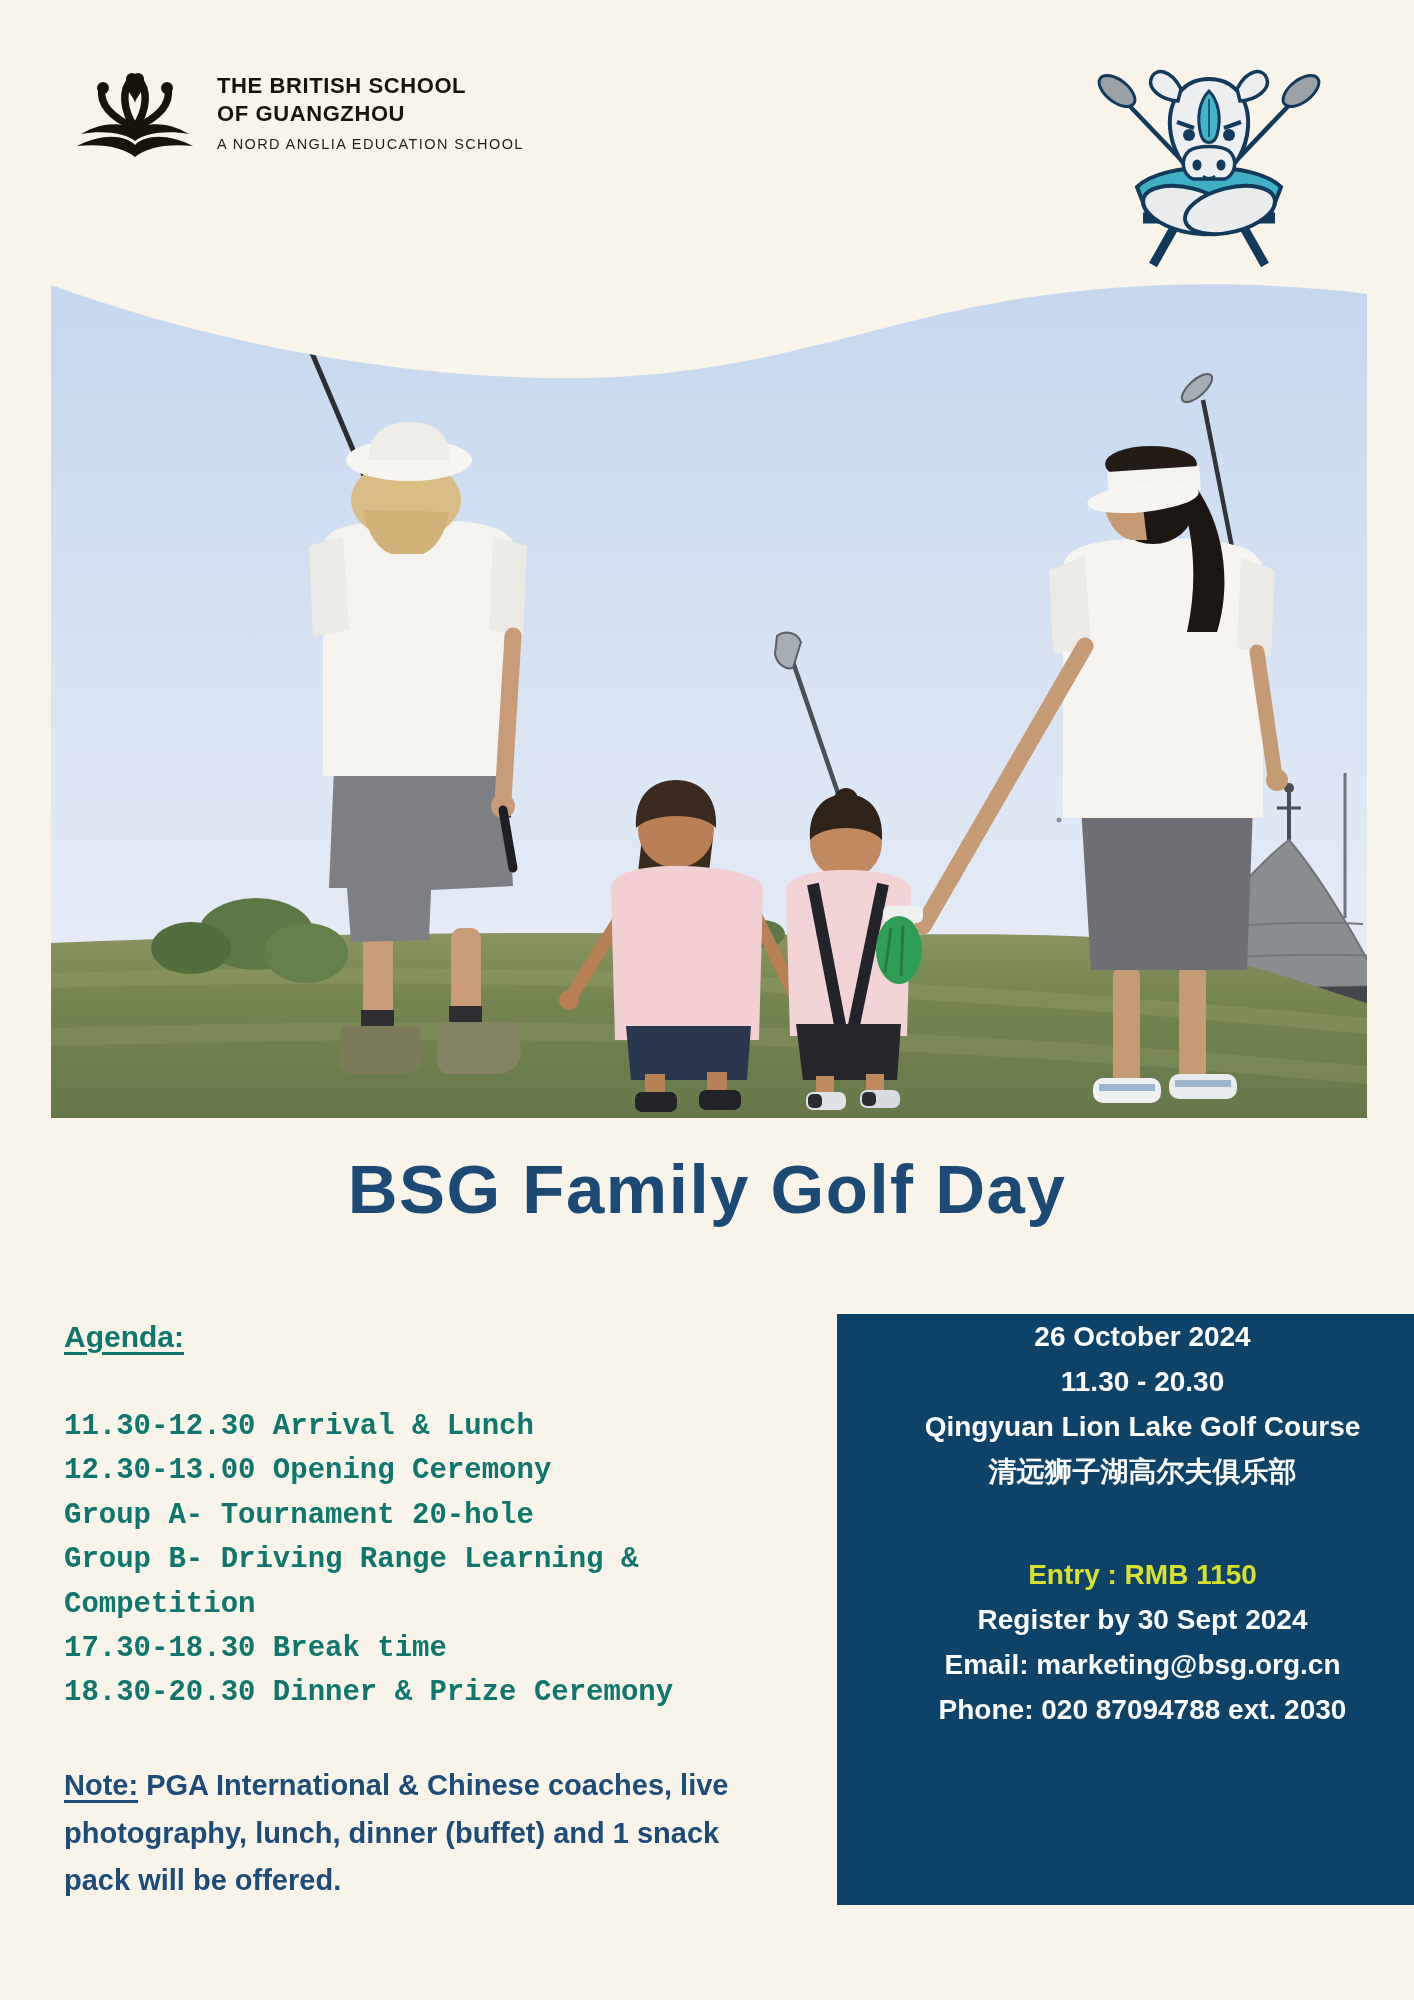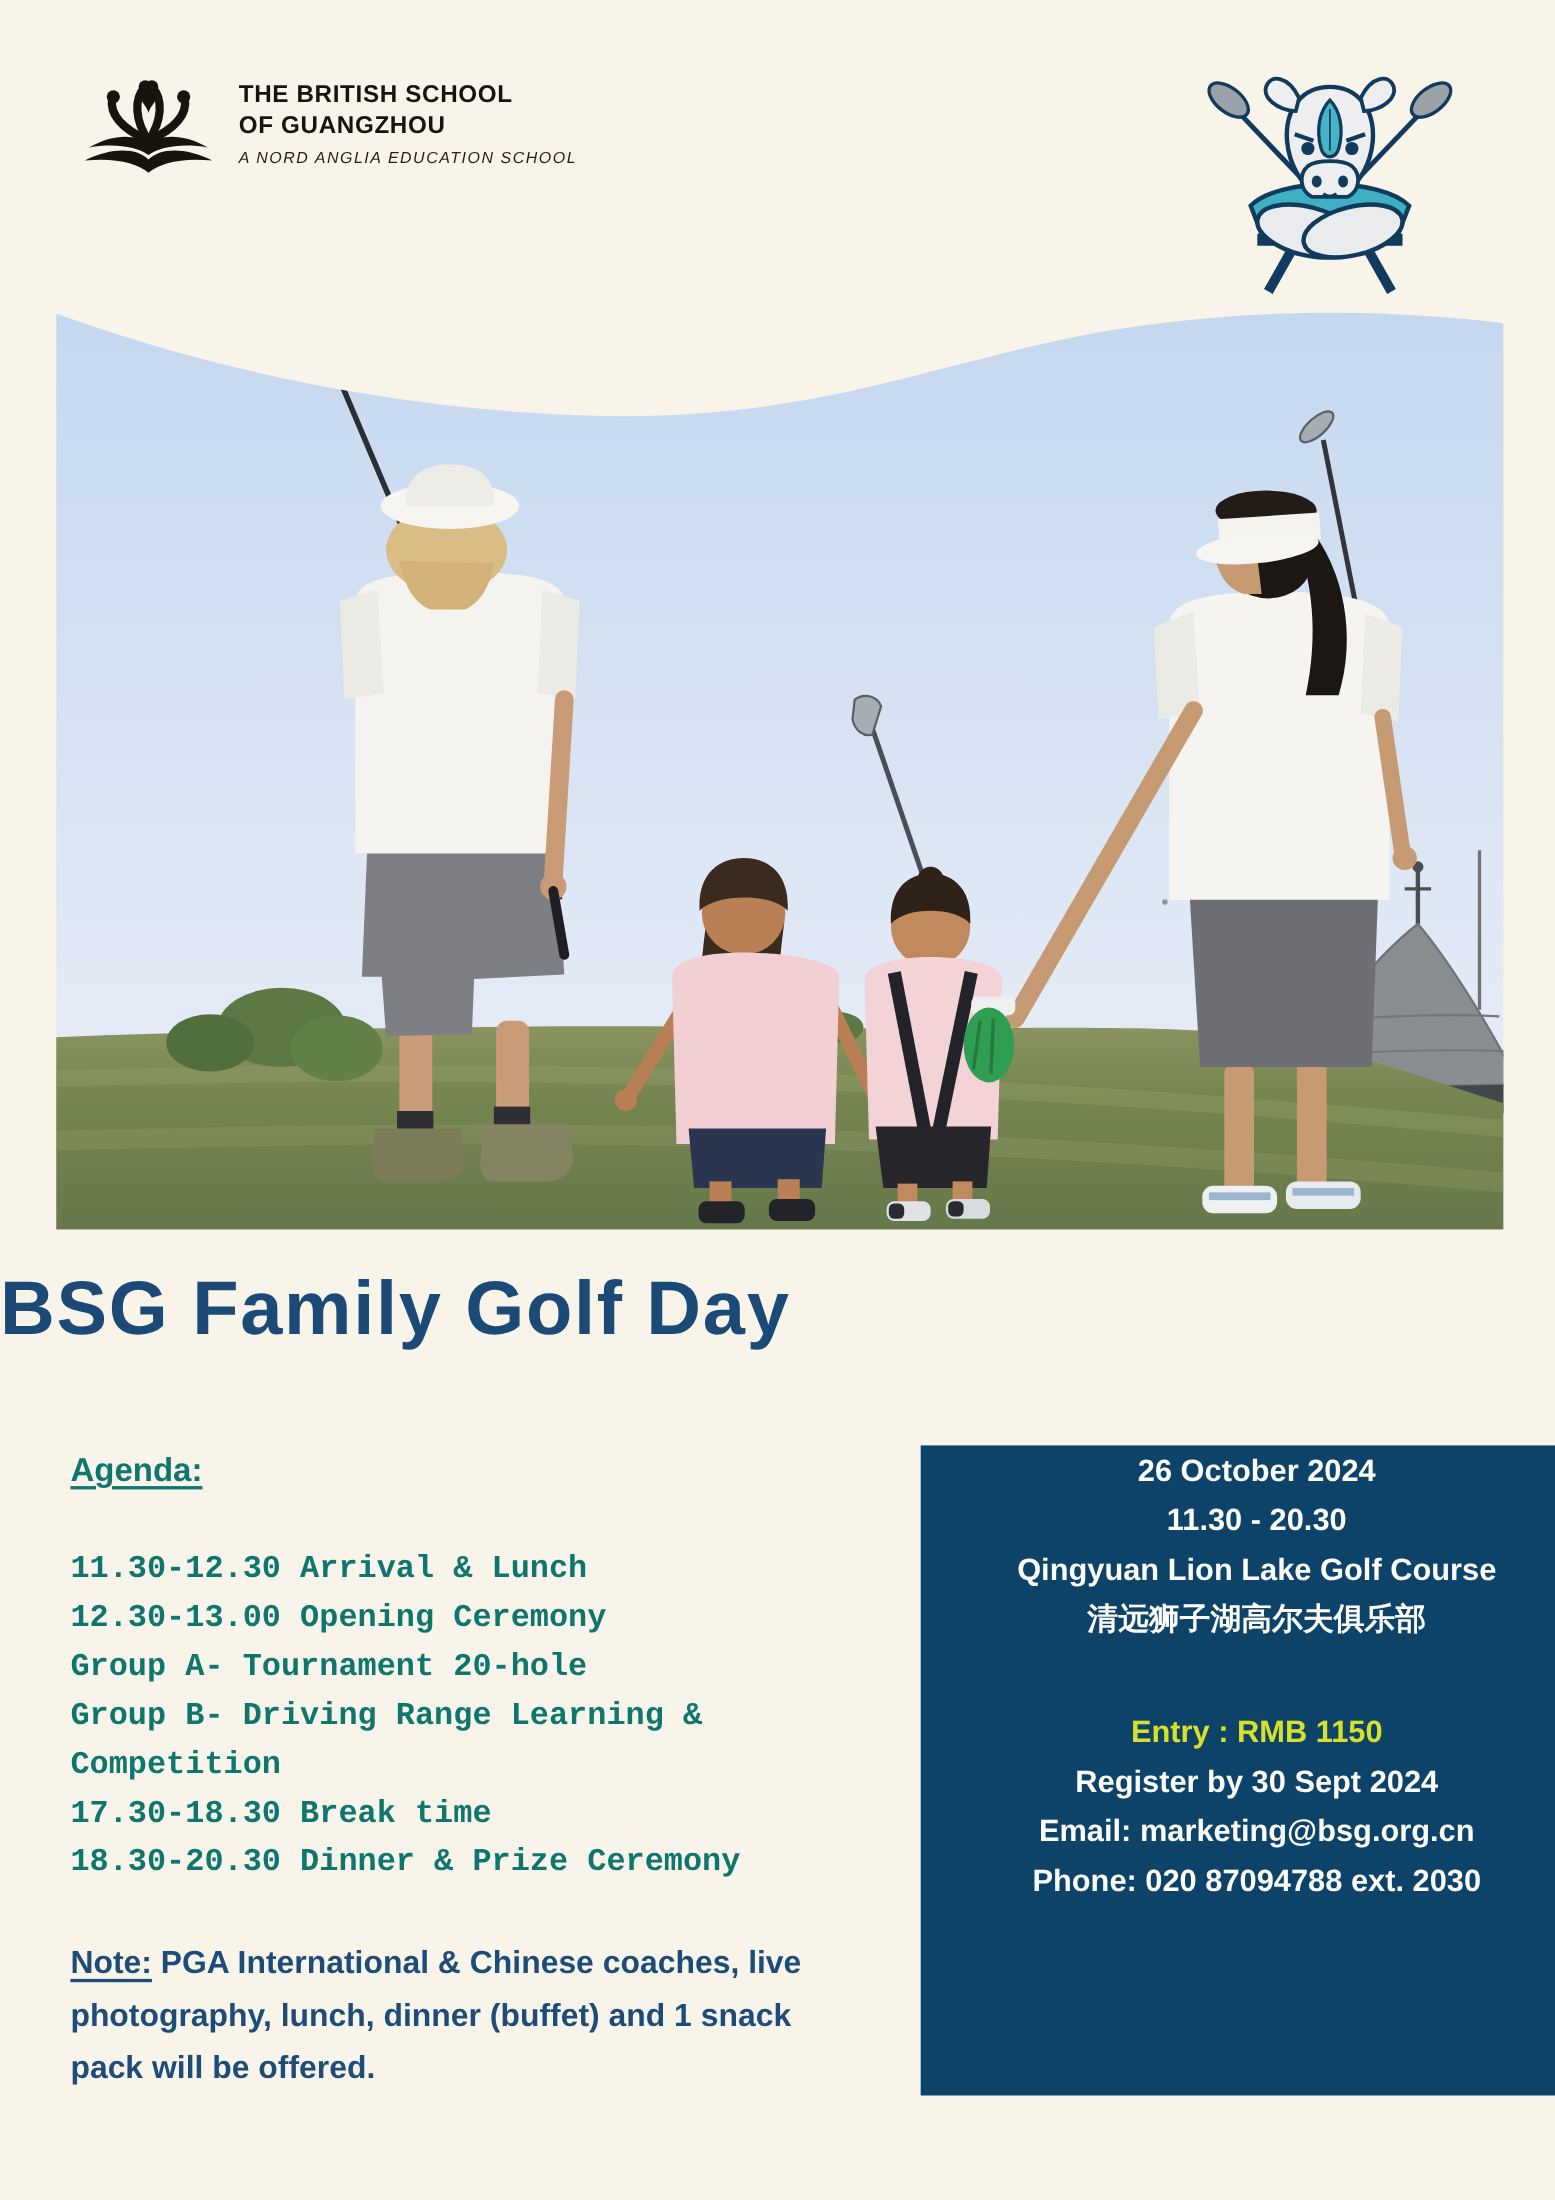--- a/index.html
+++ b/index.html
@@ -3,24 +3,24 @@
 <meta charset="utf-8">
 <style>
   html,body{margin:0;padding:0;}
   body{font-family:"Liberation Sans", sans-serif;}
   #poster{position:relative;width:1414px;height:2000px;background:#f8f4ea;overflow:hidden;}
   .abs{position:absolute;}
 
   
   .school-text{left:217px;top:72px;color:#18130c;}
   .school-line{font-size:22px;font-weight:bold;letter-spacing:.6px;line-height:28px;}
-  .school-tag{font-size:14.5px;font-weight:normal;letter-spacing:1.4px;margin-top:8px;color:#241e14;font-style:italic;}
-
-  
-  .poster-title{left:0;top:1150px;width:1414px;
+  .school-tag{font-size:14.5px;font-weight:normal;letter-spacing:1.4px;margin-top:8px;color:#241e14;}
+
+  
+  .poster-title{left:0;top:1150px;width:1414px;text-align:center;
     font-size:69px;font-weight:bold;letter-spacing:1.5px;color:#1b4a76;}
 
   
   .agenda{left:64px;top:1318px;width:710px;color:#0f766e;}
   .agenda-heading{font-size:30px;font-weight:bold;text-decoration:underline;
     text-underline-offset:5px;text-decoration-thickness:2.5px;line-height:38px;}
   .agenda-items{margin-top:49px;font-family:Liberation Mono, monospace;}
   .agenda-item{font-size:29px;font-weight:bold;line-height:44.4px;}
   .agenda-note{left:64px;top:1762px;width:705px;font-size:29px;font-weight:bold;
     line-height:47.5px;color:#1d4c78;}

